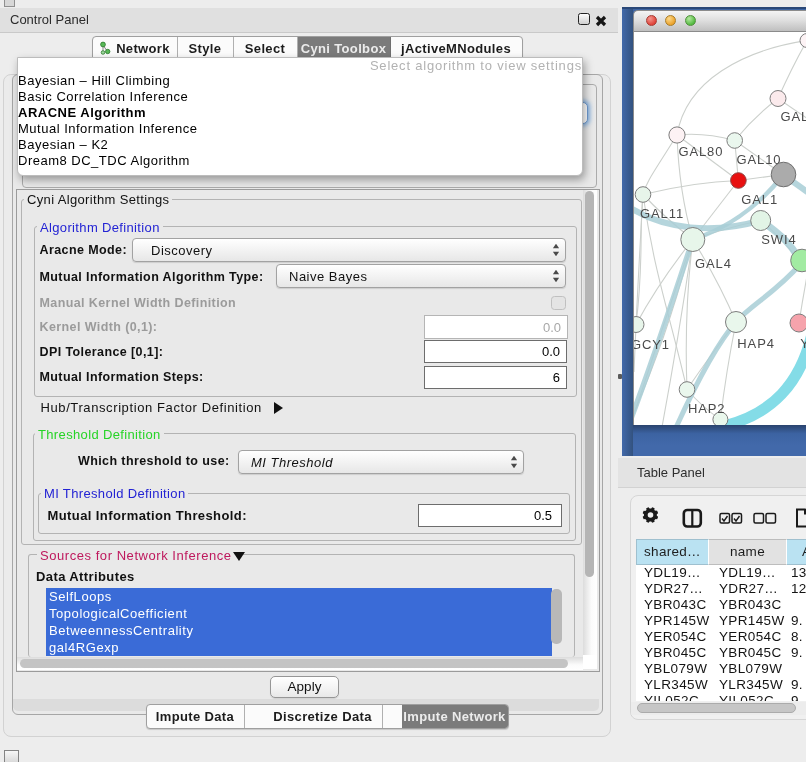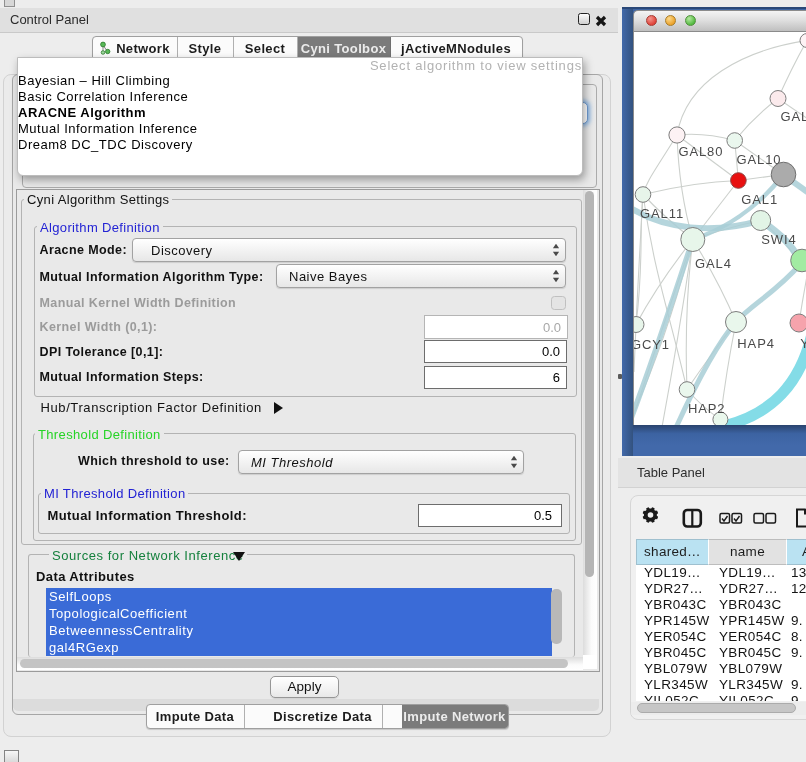--- a/index.html
+++ b/index.html
@@ -124,21 +124,21 @@
     </svg>
 </div>
 
 <div class="grp" style="left:38px;top:492.5px;width:530px;height:39.5px;"></div>
 <div class="gl" style="left:41px;top:486px;color:#2323d4;">MI Threshold Definition</div>
 
 <div class="lbl abs" style="left:47.5px;top:508px;font-size:13px;">Mutual Information Threshold:</div>
 <div class="fld" style="left:418px;top:504px;width:133px;height:20px;border:1.5px solid #6d6d6d;color:#000;padding:1px 9px 0 0;line-height:20px;">0.5</div>
 
 <div class="grp" style="left:28px;top:554px;width:545px;height:102px;border-bottom:none;"></div>
-<div class="gl" style="left:49px;top:547.5px;color:#15803d;letter-spacing:0.55px;">Sources for Network Inference</div>
+<div class="gl" style="left:37px;top:547.5px;color:#be185d;letter-spacing:0.55px;">Sources for Network Inference</div>
 <div class="abs" style="left:233px;top:551.5px;width:0;height:0;border-top:9px solid #111;border-left:6.5px solid transparent;border-right:6.5px solid transparent;"></div>
 
 <div class="abs lbl" style="left:36px;top:568.5px;font-size:13px;">Data Attributes</div>
 <div class="abs" style="left:45.5px;top:587.5px;width:503px;height:68.5px;background:#3a6bd7;color:#fff;font-size:13px;letter-spacing:0.55px;line-height:17px;padding-left:3.5px;overflow:hidden;">
   <div style="padding-left:0;">SelfLoops</div>
   <div>TopologicalCoefficient</div>
   <div>BetweennessCentrality</div>
   <div>gal4RGexp</div>
 </div>
 <div class="abs" style="left:551px;top:588.5px;width:10.5px;height:55px;background:#b8b8b8;border-radius:5px;"></div>
@@ -151,21 +151,22 @@
   <div class="s sel" style="width:106px;">Impute Network</div>
 </div>
 
 <div class="abs" style="left:17px;top:57px;width:564px;height:117px;background:#fff;border:1px solid #bcbcbc;border-radius:0 0 6px 6px;box-shadow:2px 4px 9px rgba(0,0,0,.35);">
   <div style="text-align:right;font-size:13px;color:#b2b2b2;margin-top:0px;height:13.5px;letter-spacing:0.8px;">Select algorithm to view settings</div>
   <div style="font-size:13px;color:#000;line-height:16px;padding-left:0px;letter-spacing:0.5px;margin-top:1px;">
     <div>Bayesian – Hill Climbing</div>
     <div>Basic Correlation Inference</div>
     <div style="font-weight:bold;">ARACNE Algorithm</div>
     <div>Mutual Information Inference</div>
-    <div>Dream8 DC_TDC Discovery</div>
+    <div>Bayesian – K2</div>
+    <div>Dream8 DC_TDC Algorithm</div>
   </div>
 </div>
 
 <div class="abs" style="left:617.5px;top:373.5px;width:4px;height:5px;background:#5a5a5a;border-radius:1px;"></div>
 
 <div class="abs" style="left:4px;top:749.5px;width:13px;height:13px;background:linear-gradient(#f7f7f7,#d4d4d4);border:1.3px solid #848484;"></div>
 
 <div class="abs" style="left:622px;top:7px;width:184px;height:449px;background:#3e65a3;border-top:2px solid #2a4878;"></div>
 <div class="abs" style="left:622px;top:9px;width:11px;height:447px;background:linear-gradient(90deg,#4269a9,#33527f);"></div>
 <div class="abs" style="left:633px;top:425px;width:173px;height:31px;background:linear-gradient(#2a436e 0%,#3c63a2 28%,#4269aa 65%);"></div>

